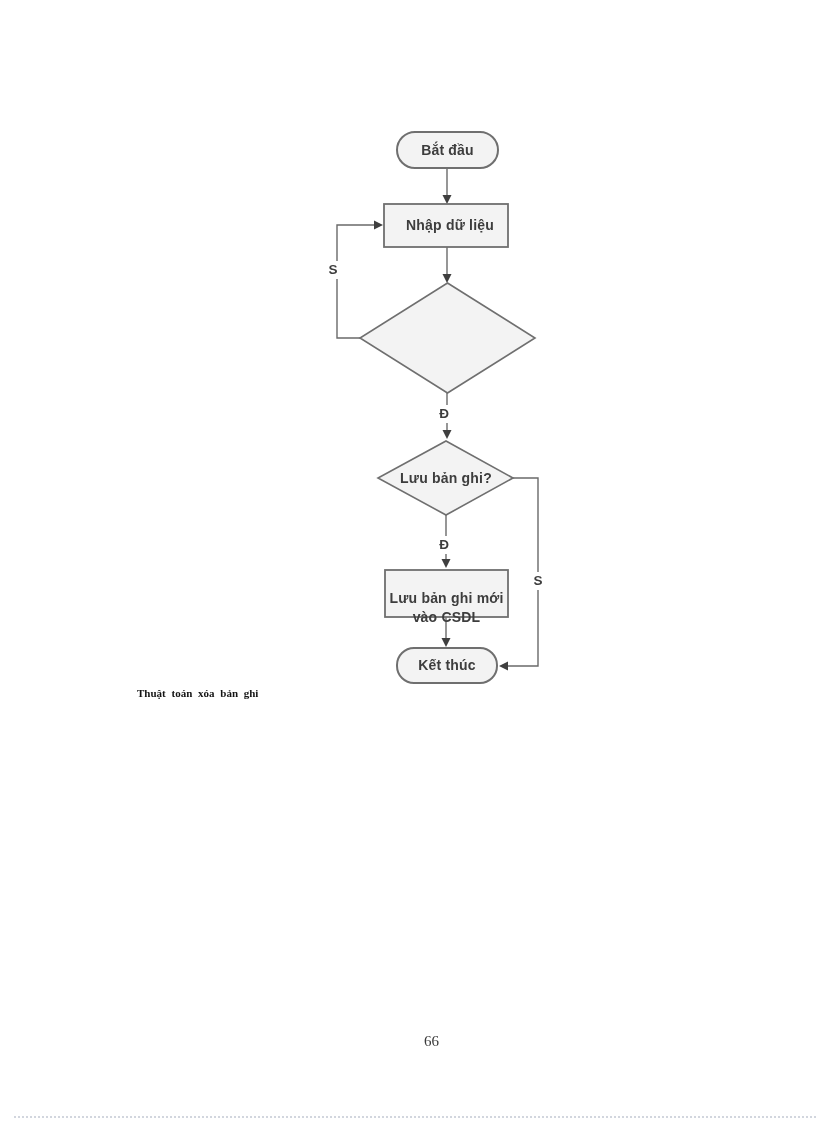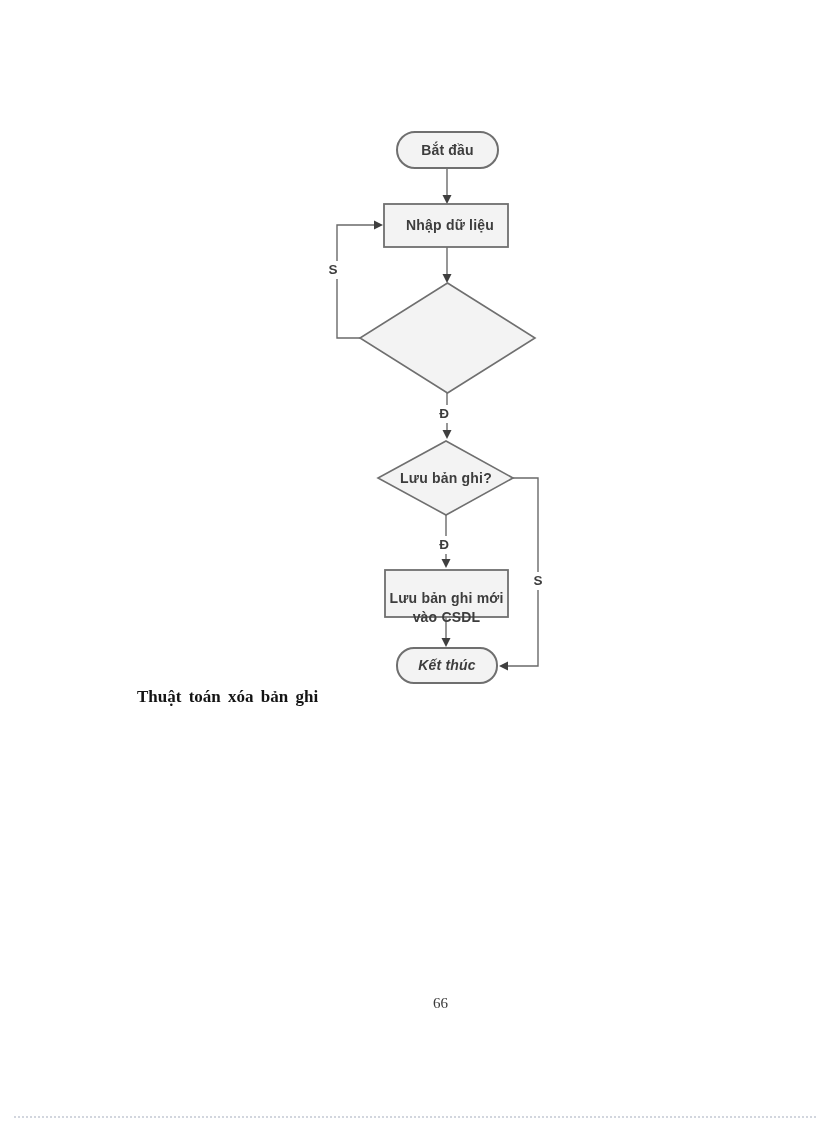--- a/index.html
+++ b/index.html
@@ -17,24 +17,24 @@
     line-height:1.3;white-space:pre-line;letter-spacing:.2px;
   }
   
   .elabel{
     position:absolute;color:#3d3d3d;font-size:13.5px;font-weight:600;
     background:#ffffff;text-align:center;line-height:1.15;padding:1px 0;
   }
   .caption{
     position:absolute;left:137px;top:687px;
     font-family:"Liberation Serif","DejaVu Serif",serif;
-    font-weight:bold;font-size:17px;color:#141414;word-spacing:3px;
+    font-weight:bold;font-size:11px;color:#141414;word-spacing:3px;
   }
   .page-number{
-    position:absolute;left:424px;top:995px;width:24px;text-align:right;
+    position:absolute;left:424px;top:1033px;width:24px;text-align:left;
     font-family:"Liberation Serif","DejaVu Serif",serif;
     font-size:15px;color:#3a3a3a;
   }
   .bottom-scan-line{
     position:absolute;left:14px;right:0;top:1116px;height:0;
     border-top:2px dotted #c7ccd6;opacity:.8;
   }
 </style>
 </head>
 <body>
@@ -75,21 +75,21 @@
   <div class="nlabel" style="left:397px;top:132px;width:101px;height:36px;">Bắt đầu</div>
 
   <div class="nlabel" style="left:384px;top:204px;width:132px;height:43px;">Nhập dữ liệu</div>
 
 
   <div class="nlabel" style="left:388px;top:464px;width:116px;height:28px;">Lưu bản ghi?</div>
 
   <div class="nlabel" style="left:385px;top:570px;width:123px;height:47px;margin-top:14px;">Lưu bản ghi mới
 vào CSDL</div>
 
-  <div class="nlabel" style="left:397px;top:648px;width:100px;height:35px;font-style:italic;">Kết thúc</div>
+  <div class="nlabel" style="left:397px;top:648px;width:100px;height:35px;">Kết thúc</div>
 
   <div class="elabel" style="left:435px;top:405px;width:18px;">Đ</div>
 
   <div class="elabel" style="left:435px;top:536px;width:18px;">Đ</div>
 
   <div class="elabel" style="left:324px;top:261px;width:18px;">S</div>
 
   <div class="elabel" style="left:529px;top:572px;width:18px;">S</div>
 
   <div class="caption">Thuật toán xóa bản ghi</div>

